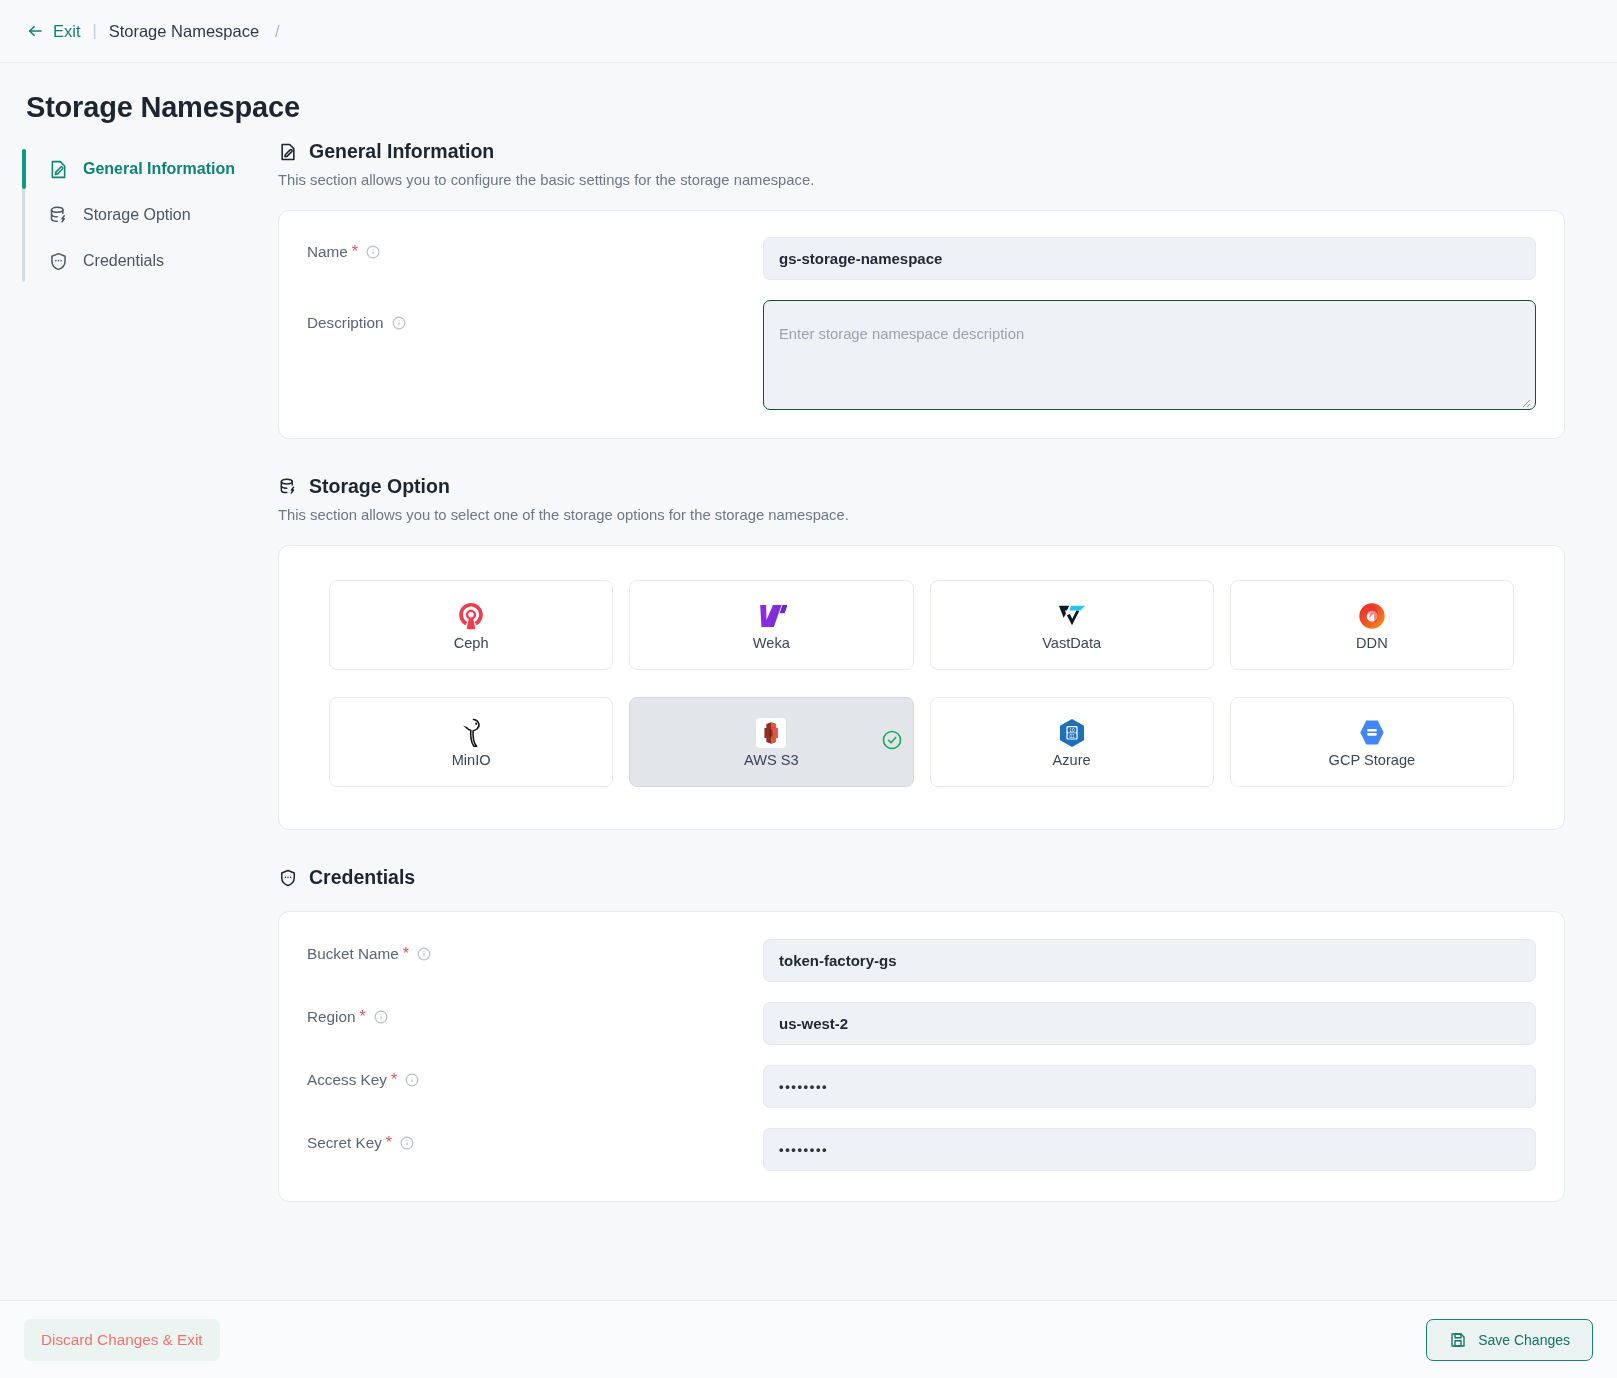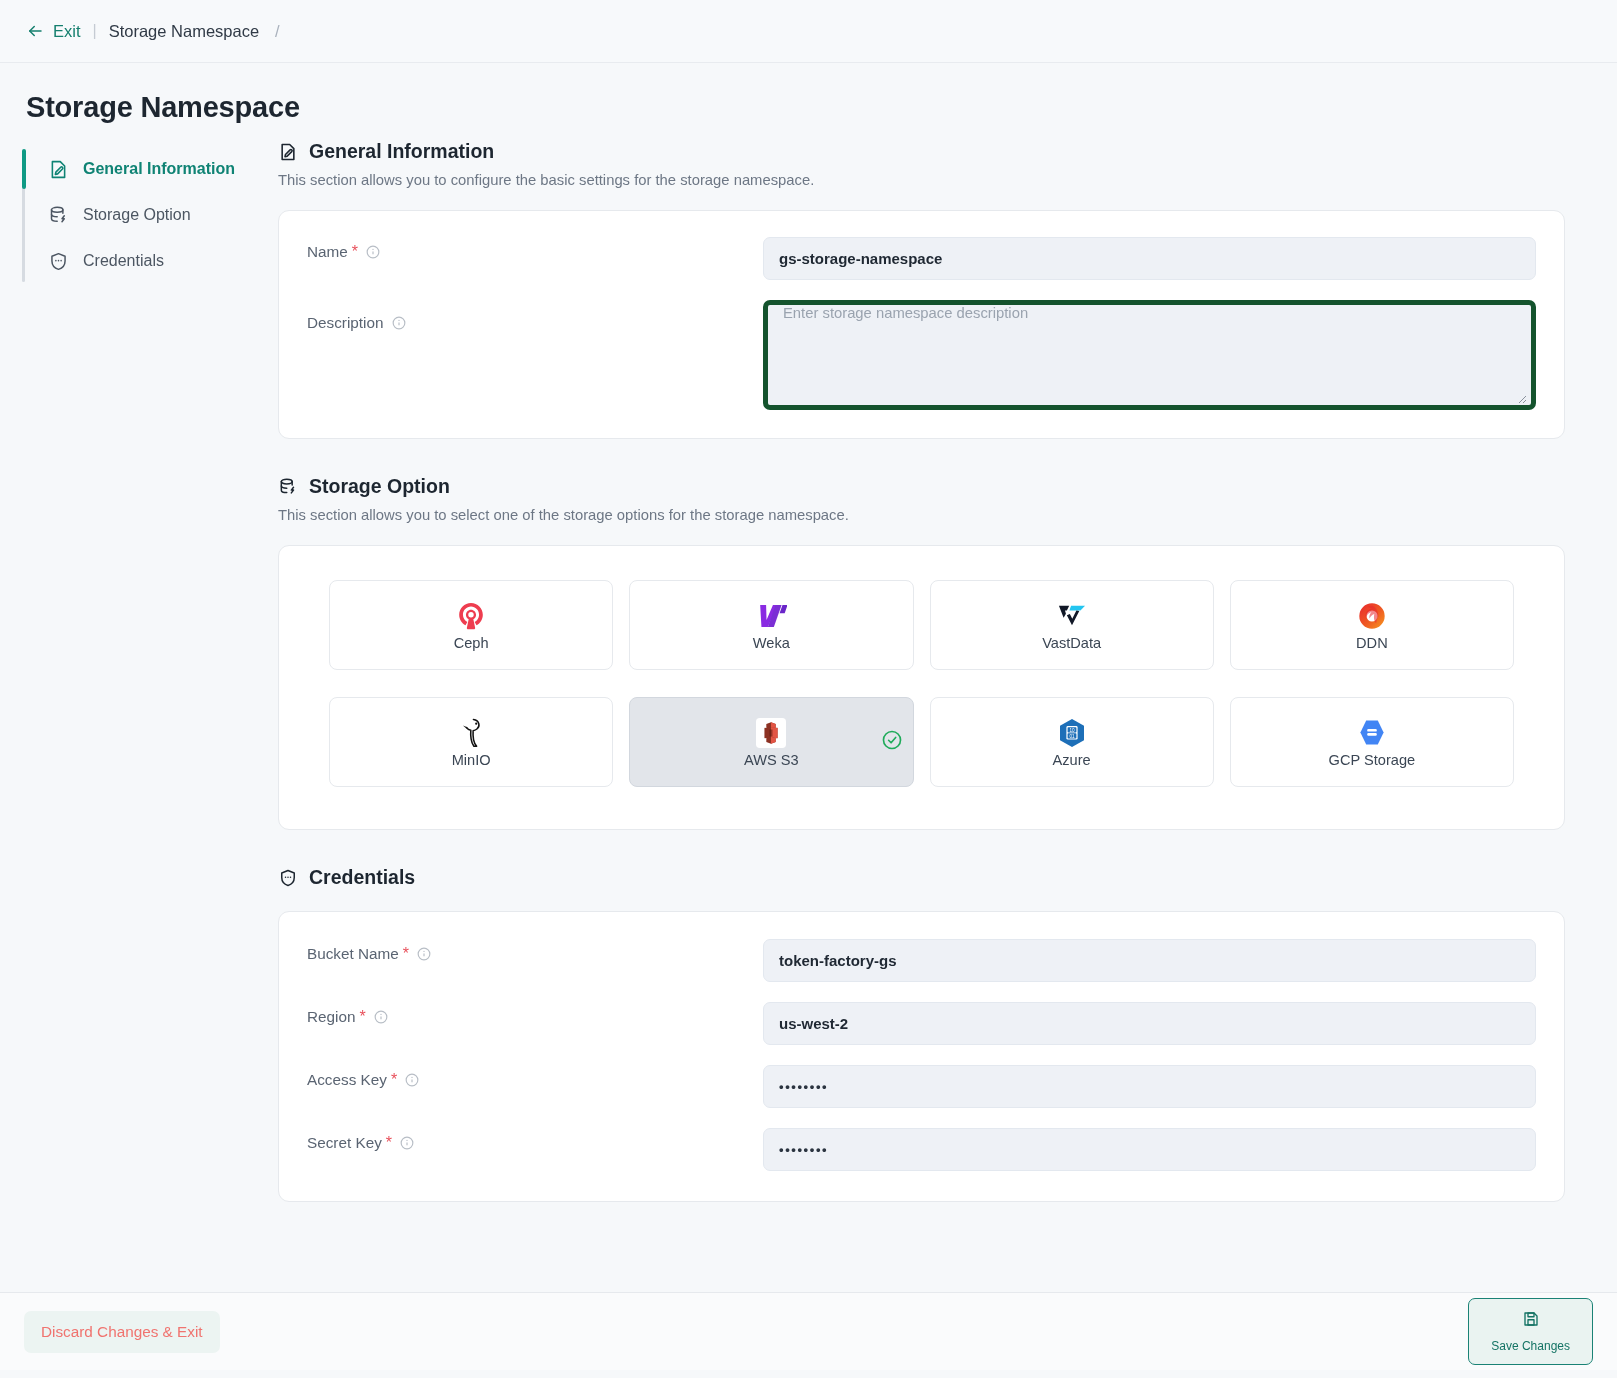--- a/index.html
+++ b/index.html
@@ -92,22 +92,22 @@
 
   .inp {
     width: 100%; height: 43px;
     background: #eef1f6; border: 1px solid #e3e8ef; border-radius: 7px;
     display: flex; align-items: center; padding: 0 15px;
     font-size: 15px; color: #1f2833; font-weight: bold;
   }
   .inp.dots { letter-spacing: 1.6px; font-size: 13px; color: #2b3440; }
   .ta {
     width: 100%; height: 110px;
-    background: #eef1f6; border: 5px solid #14532d; border-radius: 7px;
-    padding: 0 15px; font-size: 14.8px; color: #9aa3af;
+    background: #eef1f6; border: 1px solid #14532d; border-radius: 7px;
+    padding: 25px 15px; font-size: 14.8px; color: #9aa3af;
     position: relative;
   }
   .ta-grip {
     position: absolute; right: 4px; bottom: 3px;
     width: 11px; height: 11px;
   }
 
   
   .opt-card-body { padding: 34px 50px 42px 50px; }
   .opt-grid {
@@ -122,34 +122,34 @@
     gap: 3px;
   }
   .opt.selected { background: #e2e5ea; border-color: #d2d7de; }
   .opt-logo { height: 32px; display: flex; align-items: center; justify-content: center; }
   .opt-logo svg { display: block; }
   .opt-label { font-size: 14.6px; color: #3b4654; }
   .opt-check { position: absolute; right: 10px; top: 50%; transform: translateY(-50%); }
 
   
   .footer {
-    position: absolute; left: 0; bottom: 8px; width: 1617px; height: 78px;
+    position: absolute; left: 0; bottom: 0; width: 1617px; height: 78px;
     background: #fafbfc; border-top: 1px solid #e6e9ed;
     display: flex; align-items: center; justify-content: space-between;
     padding: 0 24px;
   }
   .btn-discard {
     background: #ecf4f2; border: none; border-radius: 7px;
     color: #f0736f; font-size: 15.3px; padding: 12px 17px; cursor: pointer;
     font-family: inherit;
   }
   .btn-save {
     background: #eaf3f1; border: 1px solid #1a8275; border-radius: 7px;
-    color: #147364; font-size: 12px; padding: 11px 22px; cursor: pointer;
-    display: flex; align-items: center; gap: 11px; font-family: inherit; flex-direction: column;
+    color: #147364; font-size: 14px; padding: 11px 22px; cursor: pointer;
+    display: flex; align-items: center; gap: 11px; font-family: inherit;
   }
   .btn-save svg { width: 18px; height: 18px; display: block; }
   .gap-lg { height: 36px; }
 </style>
 </head>
 <body>
 
 <div class="page">
 
   <div class="topbar">

